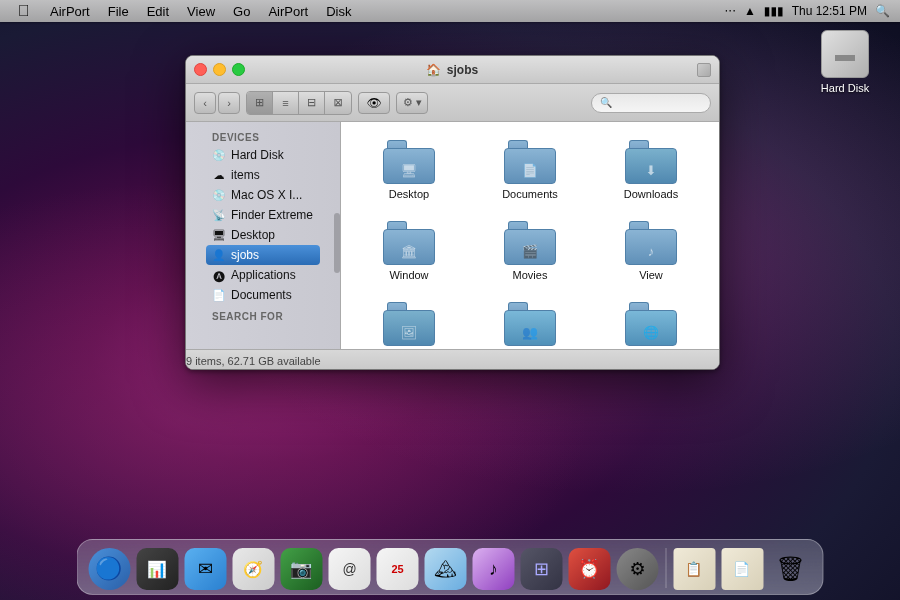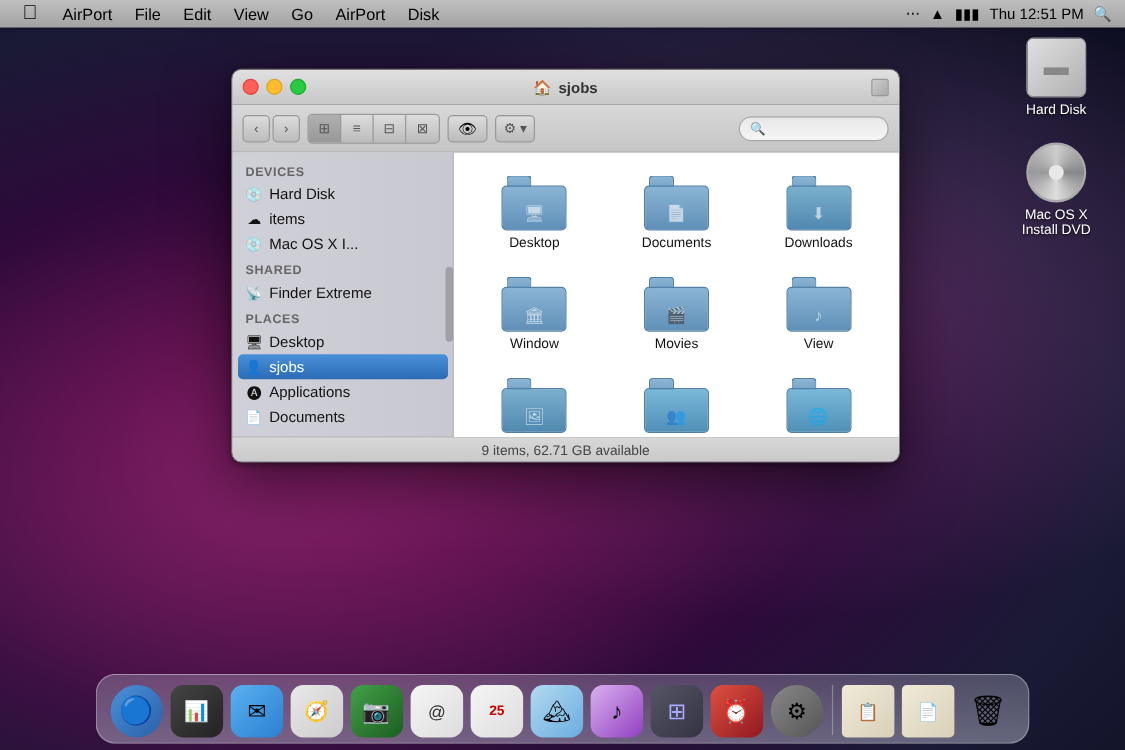--- a/index.html
+++ b/index.html
@@ -285,25 +285,25 @@
     .search-icon-sm { font-size: 10px; color: #999; }
 
     
     .content-area {
       display: flex;
       height: calc(315px - 28px - 38px - 22px);
     }
 
     
     .sidebar {
-      width: 177px;
+      width: 155px;
       background: linear-gradient(to right, #d0d0d8, #c8c8d0);
       border-right: 1px solid #aaa;
       overflow-y: auto;
-      padding: 4px 0;
+      padding: 4px 16px;
       flex-shrink: 0;
       position: relative;
     }
 
     .sidebar-section-header {
       font-size: 10px;
       font-weight: bold;
       color: #666;
       padding: 6px 10px 2px;
       text-transform: uppercase;
@@ -413,21 +413,20 @@
       text-align: center;
     }
 
     
     .status-bar {
       height: 22px;
       background: linear-gradient(to bottom, #d8d8d8, #c8c8c8);
       border-top: 1px solid #aaa;
       display: flex;
       align-items: center;
-      justify-content: center;
       font-size: 11px;
       color: #444;
     }
 
     
     .dock {
       position: absolute;
       bottom: 5px;
       left: 50%;
       transform: translateX(-50%);
@@ -497,24 +496,20 @@
     <span>▮▮▮</span>
     <span>Thu 12:51 PM</span>
     <span>🔍</span>
   </div>
 </div>
 
 <div class="desktop-icons">
   <div class="desktop-icon">
     <div class="hdd-icon desktop-icon-img"></div>
     <span class="desktop-icon-label">Hard Disk</span>
-  </div>
-  <div class="desktop-icon">
-    <div class="dvd-icon desktop-icon-img"></div>
-    <span class="desktop-icon-label">Mac OS X Install DVD</span>
   </div>
 </div>
 
 <div class="finder-window">
 
   <div class="title-bar">
     <div class="traffic-lights">
       <div class="traffic-light close-btn"></div>
       <div class="traffic-light minimize-btn"></div>
       <div class="traffic-light maximize-btn"></div>
@@ -554,27 +549,25 @@
       </div>
       <div class="sidebar-item">
         <span class="sidebar-icon">☁</span>
         <span>items</span>
       </div>
       <div class="sidebar-item">
         <span class="sidebar-icon">💿</span>
         <span>Mac OS X I...</span>
       </div>
 
-      <div class="sidebar-section-header">SHARED</div>
       <div class="sidebar-item">
         <span class="sidebar-icon">📡</span>
         <span>Finder Extreme</span>
       </div>
 
-      <div class="sidebar-section-header">PLACES</div>
       <div class="sidebar-item">
         <span class="sidebar-icon">🖥</span>
         <span>Desktop</span>
       </div>
       <div class="sidebar-item active">
         <span class="sidebar-icon">👤</span>
         <span>sjobs</span>
       </div>
       <div class="sidebar-item">
         <span class="sidebar-icon">🅐</span>

